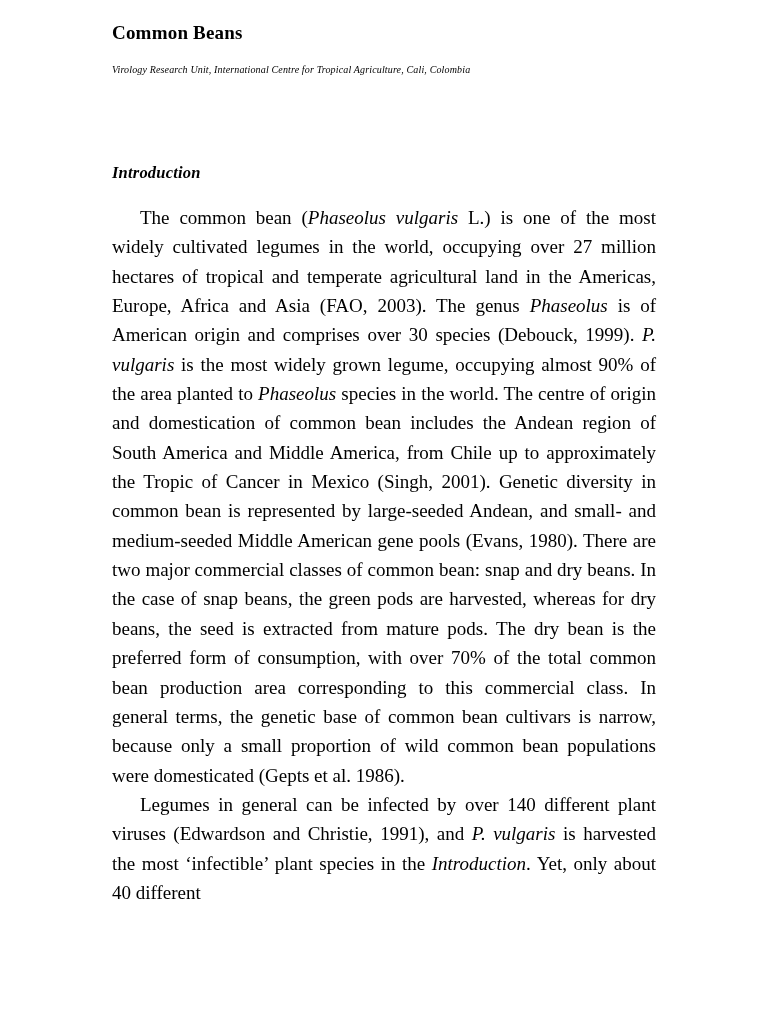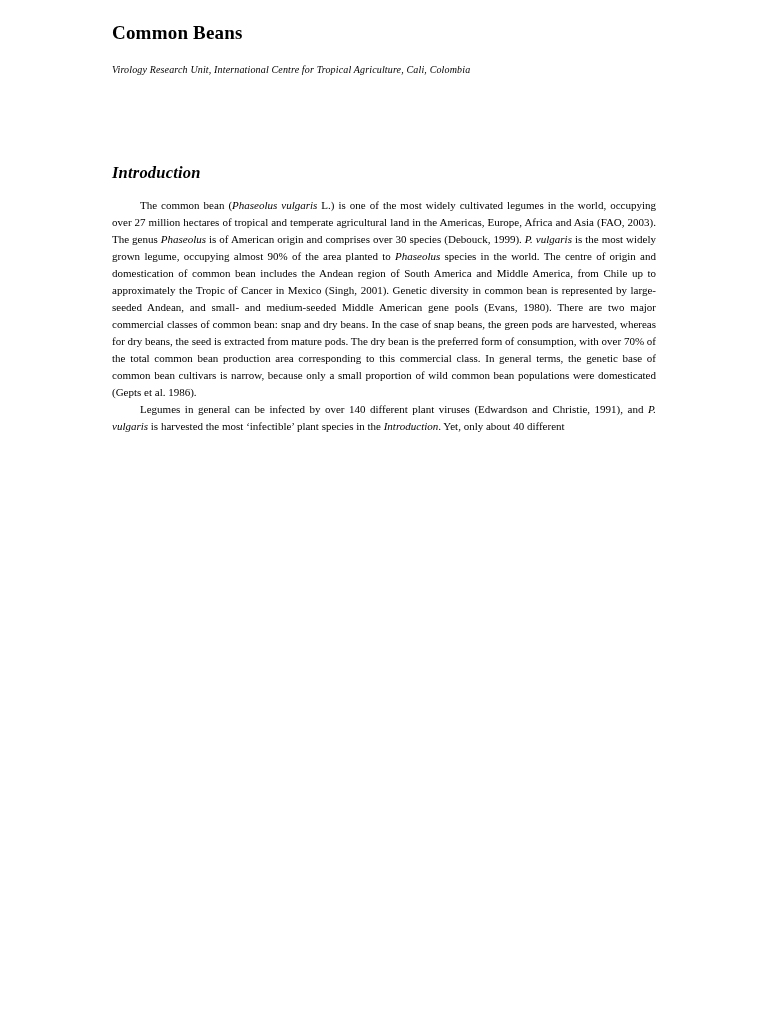--- a/index.html
+++ b/index.html
@@ -44,22 +44,22 @@
     letter-spacing: 0.15px;
   }
   .section-heading {
     margin-top: 88px;
     font-size: 16.5px;
     font-weight: bold;
     font-style: italic;
     letter-spacing: 0.2px;
   }
   .body-block {
-    margin-top: 14px;
-    font-size: 11px;
+    margin-top: 20px;
+    font-size: 19px;
     line-height: 1.545;
     text-align: justify;
     text-justify: inter-word;
   }
   .body-block p {
     margin: 0;
     text-indent: 28px;
   }
   .body-block p + p {
     margin-top: 0;

